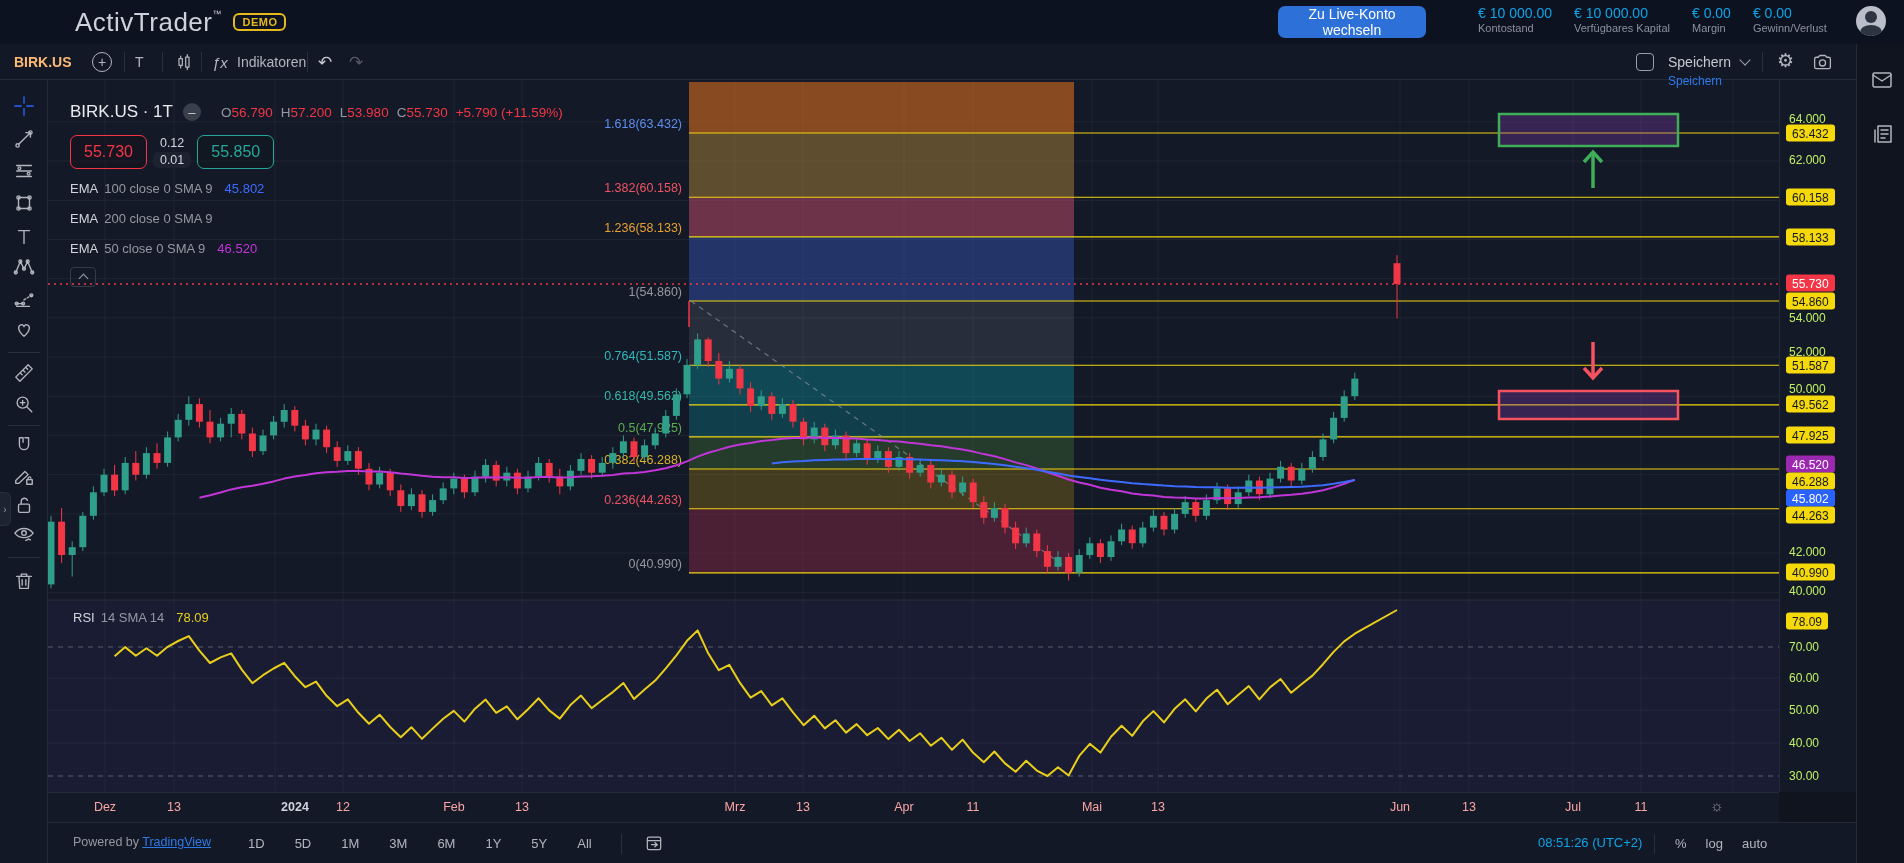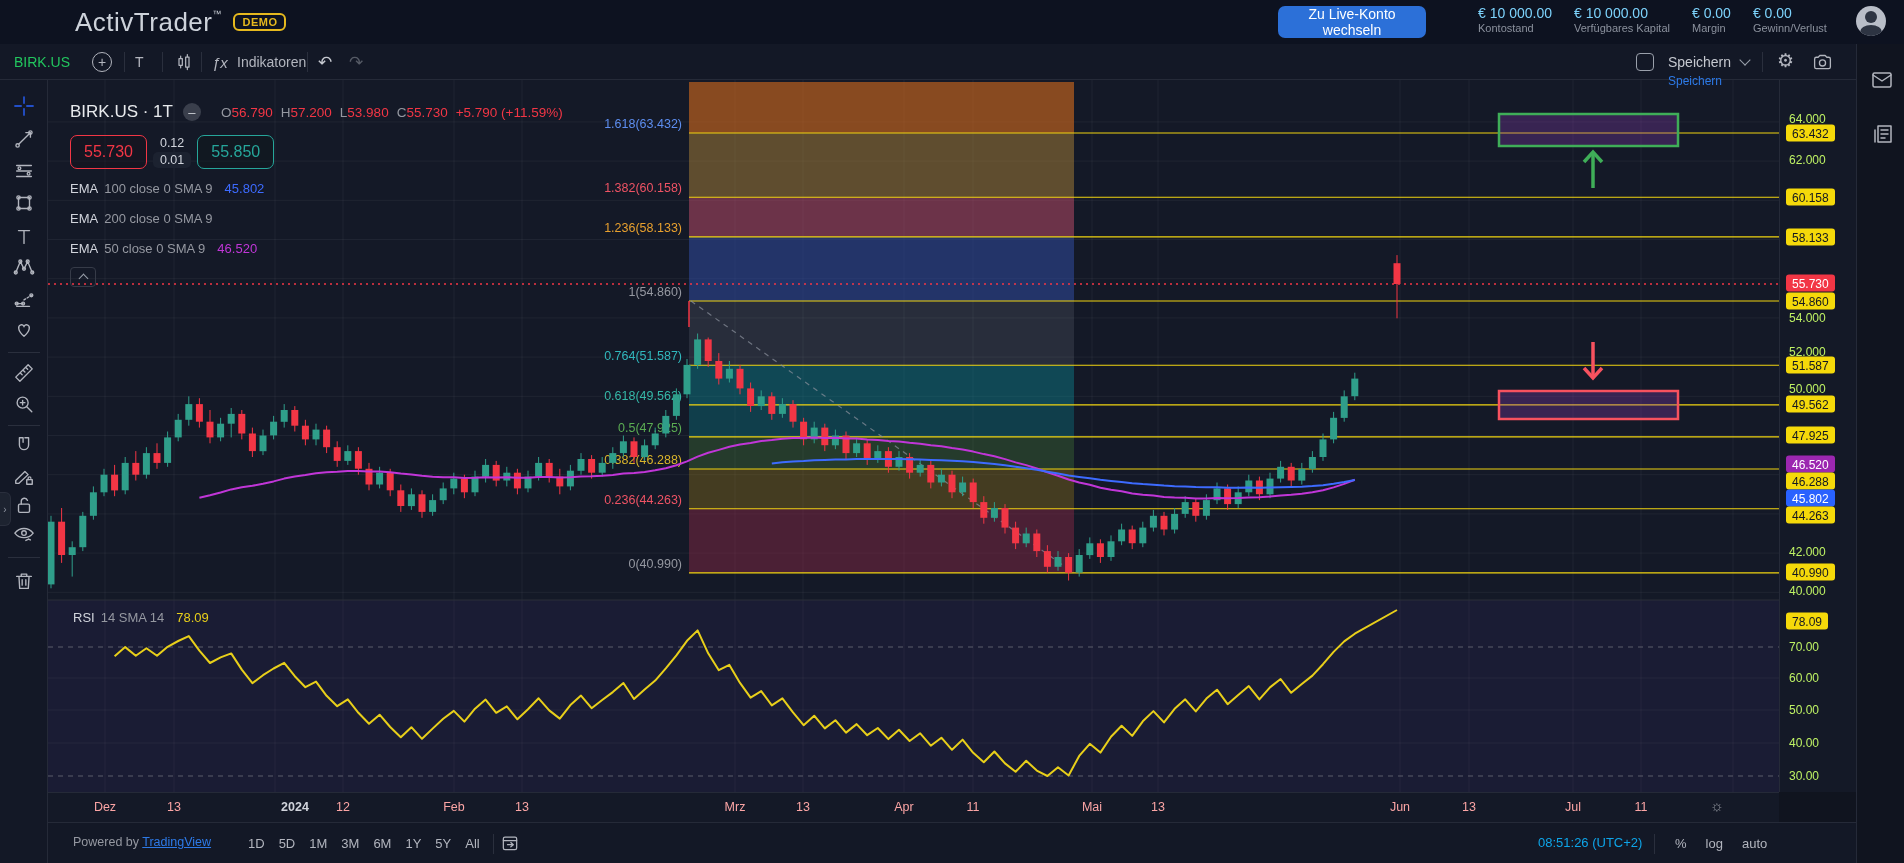--- a/index.html
+++ b/index.html
@@ -7,31 +7,31 @@
   #app { position:relative; width:1904px; height:863px; background:#10141f; color:#b2b5be; }
 
   
   #top-header { position:absolute; left:0; top:0; width:1904px; height:44px; background:#0d1220; }
   .logo-wrap { position:absolute; left:75px; top:7px; display:flex; align-items:flex-start; }
   .logo-text { font-size:26px; color:#cdd2da; letter-spacing:.5px; font-weight:400; }
   .logo-tm { font-size:9px; color:#cdd2da; margin-top:2px; }
   .demo-badge { margin-left:12px; margin-top:6px; border:2px solid #e6b91e; color:#e6b91e; font-weight:bold; font-size:11px; padding:1px 7px; border-radius:6px; letter-spacing:.5px; }
   .live-btn { position:absolute; left:1278px; top:6px; width:148px; height:32px; background:#2c70d8; color:#fff; font-size:14px; border:none; border-radius:7px; cursor:pointer; font-family:inherit; }
   .hdr-stats { position:absolute; left:1478px; top:5px; display:flex; gap:22px; }
-  .stat .v { font-size:14px; color:#7dd3fc; white-space:nowrap; }
+  .stat .v { font-size:14px; color:#0ea5e9; white-space:nowrap; }
   .stat .l { font-size:11px; color:#8b919d; white-space:nowrap; margin-top:1px; }
   .avatar { position:absolute; left:1856px; top:6px; width:30px; height:30px; border-radius:50%; background:#b9bec8; overflow:hidden; }
   .avatar .head { position:absolute; left:9px; top:5px; width:12px; height:12px; border-radius:50%; background:#2d3442; }
   .avatar .body { position:absolute; left:4px; top:19px; width:22px; height:14px; border-radius:50%; background:#2d3442; }
 
   
   #chart-toolbar { position:absolute; left:0; top:44px; width:1904px; height:36px; background:#131826; border-bottom:1px solid #252a38; }
   .tb-item { position:absolute; top:0; height:36px; display:flex; align-items:center; color:#b2b5be; font-size:14px; cursor:pointer; }
   .tb-divider { position:absolute; top:8px; width:1px; height:20px; background:#2a2f3d; }
-  .symbol-lbl { left:14px; font-weight:normal; color:#22c55e; }
+  .symbol-lbl { left:14px; font-weight:bold; color:#fdba74; }
   .plus-circle { left:92px; width:20px; height:20px; top:8px; border:1.4px solid #b2b5be; border-radius:50%; display:flex; align-items:center; justify-content:center; font-size:14px; }
   .undo-redo { font-size:17px; }
 
   
   .layout-box { position:absolute; left:1636px; top:9px; width:18px; height:18px; border:1.6px solid #9aa0ab; border-radius:4px; cursor:pointer; }
   .save-lbl { position:absolute; left:1668px; top:0; height:36px; display:flex; align-items:center; font-size:14px; color:#c6c9d0; cursor:pointer; }
   .chev-down { display:inline-block; width:8px; height:8px; border-right:1.6px solid #9aa0ab; border-bottom:1.6px solid #9aa0ab; transform:rotate(45deg); margin-left:10px; margin-top:-4px; }
   .save-tooltip { position:absolute; left:1668px; top:74px; font-size:12px; color:#2d7ae8; z-index:40; }
   .gear-ico { position:absolute; left:1777px; top:5px; font-size:19px; color:#b2b5be; cursor:pointer; }
   .cam-ico { position:absolute; left:1812px; top:8px; cursor:pointer; }
@@ -83,21 +83,21 @@
   .sun-ico { position:absolute; right:55px; top:4px; font-size:15px; color:#9598a1; cursor:pointer; }
 
   
   #right-sidebar { position:absolute; left:1856px; top:44px; width:48px; height:819px; background:#10141f; border-left:1px solid #252a38; }
   .rs-ico { position:absolute; left:13px; cursor:pointer; }
 
   
   #footer { position:absolute; left:48px; top:822px; width:1808px; height:41px; background:#131826; border-top:1px solid #252a38; }
   .powered { position:absolute; left:25px; top:12px; font-size:12.5px; color:#9598a1; }
   .powered a { color:#2d7ae8; text-decoration:underline; cursor:pointer; }
-  .tf-row { position:absolute; left:193px; top:0; height:41px; display:flex; align-items:center; gap:0; }
+  .tf-row { position:absolute; left:193px; top:0; height:41px; display:flex; align-items:center; gap:16px; }
   .tf-btn { font-size:13px; color:#b2b5be; padding:3px 7px; border-radius:4px; cursor:pointer; }
   .f-div { width:1px; height:20px; background:#2a2f3d; margin:0 6px; }
   .goto-ico { cursor:pointer; margin-top:2px; }
   .clock { position:absolute; left:1490px; top:12px; font-size:13px; color:#0ea5e9; cursor:pointer; }
   .scale-btns { position:absolute; left:1600px; top:0; height:41px; display:flex; align-items:center; gap:9px; }
   .scale-btn { font-size:13px; color:#b2b5be; cursor:pointer; padding:3px 5px; }
   svg.ico { stroke:#b2b5be; stroke-width:1.5; fill:none; stroke-linecap:round; stroke-linejoin:round; }
 </style>
 </head>
 <body>

